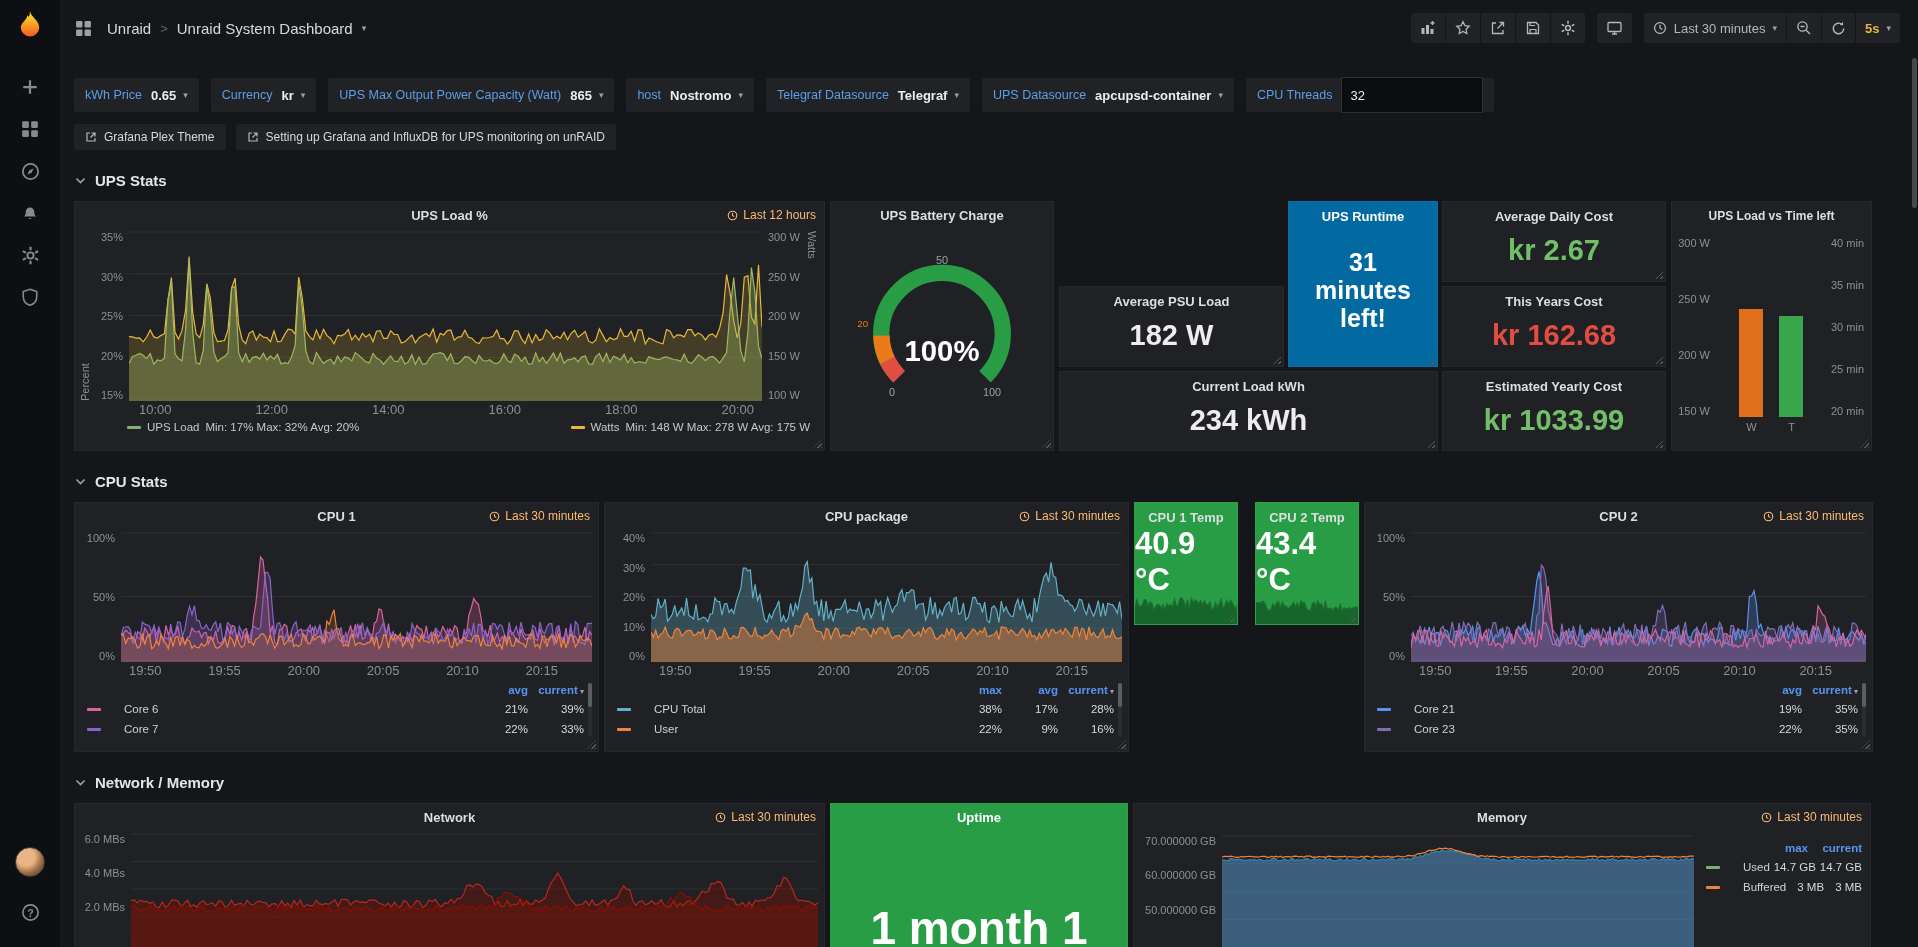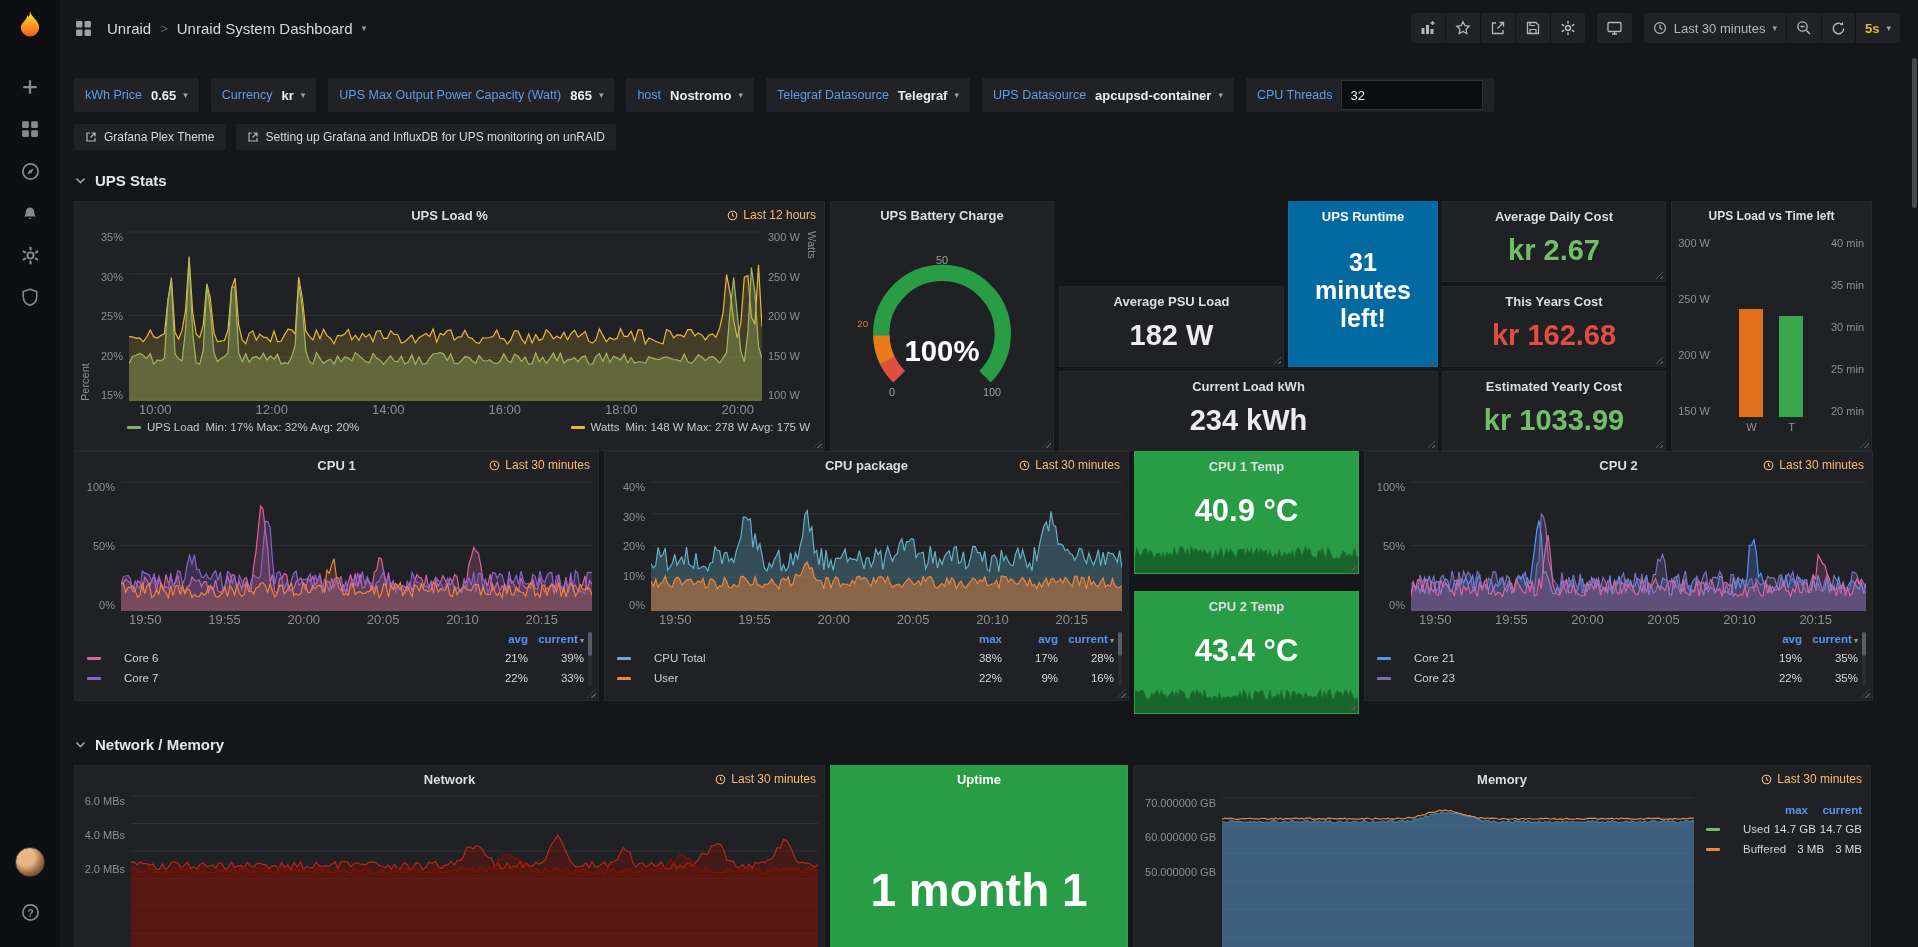--- a/index.html
+++ b/index.html
@@ -24,21 +24,21 @@
 .btn-group{display:flex;background:#202226;border-radius:2px}
 .nav-btn{height:30px;min-width:34px;padding:0 9px;display:flex;align-items:center;justify-content:center;gap:7px;color:#b6b7ba;cursor:pointer;font-size:13px}
 .btn-group .nav-btn+.nav-btn{border-left:1px solid #141619}
 .refresh-int{color:#e5b63c;font-weight:700}
 
 .dash{flex:1;position:relative;padding:0 14px;overflow:hidden}
 .submenu{display:flex;flex-wrap:wrap;gap:12px;margin-top:22px}
 .var{display:flex;align-items:center;gap:9px;background:#202226;height:34px;padding:0 11px;border-radius:2px}
 .var-label{color:#5e9de8;font-weight:400;font-size:12.5px;white-space:nowrap}
 .var-value{color:#eceded;font-weight:600;display:flex;align-items:center;gap:7px;cursor:pointer;white-space:nowrap}
-.var-input{background:#0b0d0f;border:1px solid #2c2f34;color:#eceded;height:30px;width:142px;padding:0 8px;font-size:13px;font-family:inherit}
+.var-input{background:#0b0d0f;border:1px solid #2c2f34;color:#eceded;height:36px;width:142px;padding:0 8px;font-size:13px;font-family:inherit}
 .links{display:flex;gap:10px;margin-top:12px}
 .link-pill{display:flex;align-items:center;gap:7px;background:#202226;height:26px;padding:0 11px;border-radius:2px;font-size:12px;color:#d8d9da;cursor:pointer;white-space:nowrap}
 .row-head{display:flex;align-items:center;gap:8px;margin:22px 0 12px;cursor:pointer}
 .row-title{font-size:15px;font-weight:700;color:#e4e5e7}
 .prow{display:flex;gap:5px;align-items:stretch}
 
 .panel{position:relative;background:#1f2124;border:1px solid rgba(255,255,255,.035);height:250px}
 .panel::after{content:"";position:absolute;right:2px;bottom:2px;width:9px;height:9px;
   background:repeating-linear-gradient(135deg,#55585d 0 1px,transparent 1px 3px);
   clip-path:polygon(100% 0,100% 100%,0 100%)}
@@ -75,21 +75,21 @@
 .stat-value{flex:1;display:flex;align-items:center;justify-content:center;font-size:29px;font-weight:700;color:#ededee;padding-bottom:4px}
 .runtime .stat-value{font-size:25px;line-height:1.12;text-align:center;padding:0 22px 10px}
 .runtime .stat-title,.runtime .stat-value{color:#fff}
 
 .bars-body{display:flex;height:188px;padding:8px 4px 0 4px}
 .bars-area{flex:1;display:flex;align-items:flex-end;justify-content:center;gap:16px}
 .bar{width:24px}
 .bar-labels{display:flex;justify-content:center;gap:16px;font-size:11px;color:#8e9095;margin-top:4px}
 .bar-labels span{width:24px;text-align:center}
 
-.temp-col{display:flex;flex-direction:column;gap:17px;width:225px}
+.temp-col{display:flex;flex-direction:row;gap:17px;width:225px}
 .temp{position:relative;height:123px;display:flex;flex-direction:column;align-items:center;padding-top:7px;overflow:hidden}
 .temp .stat-value{font-size:31px;color:#fff;padding-bottom:26px}
 .spark{position:absolute;left:0;right:0;bottom:0;height:36px}
 .spark svg{display:block}
 .uptime-value{font-size:46px;font-weight:700;color:#fff;text-align:center;margin-top:70px;white-space:nowrap;overflow:hidden}
 
 .mem-body{display:flex;padding:4px 6px 0 4px}
 .legend-side{width:170px;padding:4px 2px 0 12px;font-size:11.5px}
 .legend-side .lg-cell{width:54px}
 
@@ -479,20 +479,26 @@
               <span>20 min</span>
             </div>
           </div>
           <div class="bar-labels">
             <span>W</span>
             <span>T</span>
           </div>
         </div>
       </div>
 
+      <div class="row-head">
+        <svg class="ico" width="13" height="13" viewBox="0 0 16 16">
+            <path d="M3 5.5 L8 10.5 L13 5.5" stroke="#9fa0a3" stroke-width="2" fill="none"></path>
+          </svg>
+        <span class="row-title">CPU Stats</span>
+      </div>
 
       <div class="prow">
 
         <div class="panel w-cpu">
           <div class="phead">
             <span class="ptitle">CPU 1</span>
             <span class="badge">
               <svg class="ico" width="11" height="11" viewBox="0 0 16 16">
                   <circle cx="8" cy="8" r="6.2" stroke="currentColor" stroke-width="1.6" fill="none"></circle>
                   <path d="M8 4.2 V8 L10.6 9.6" stroke="currentColor" stroke-width="1.6" fill="none"></path>

